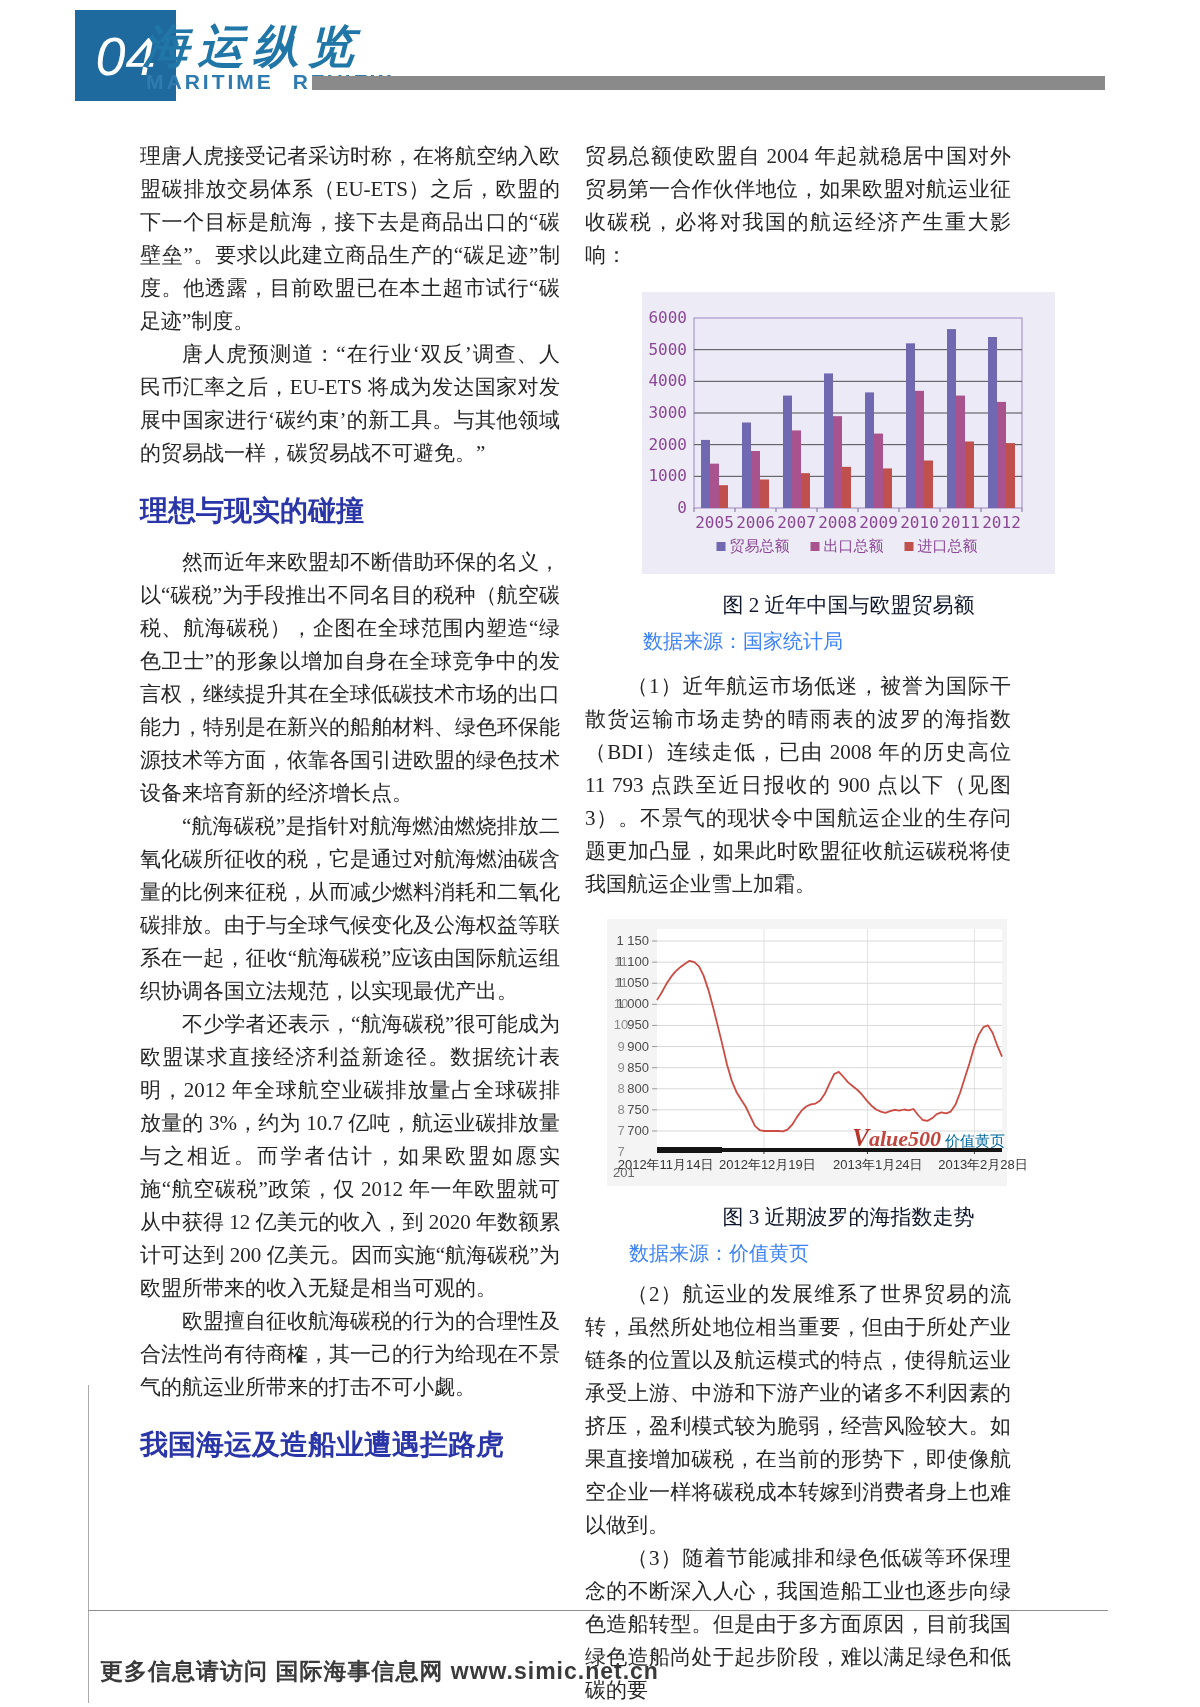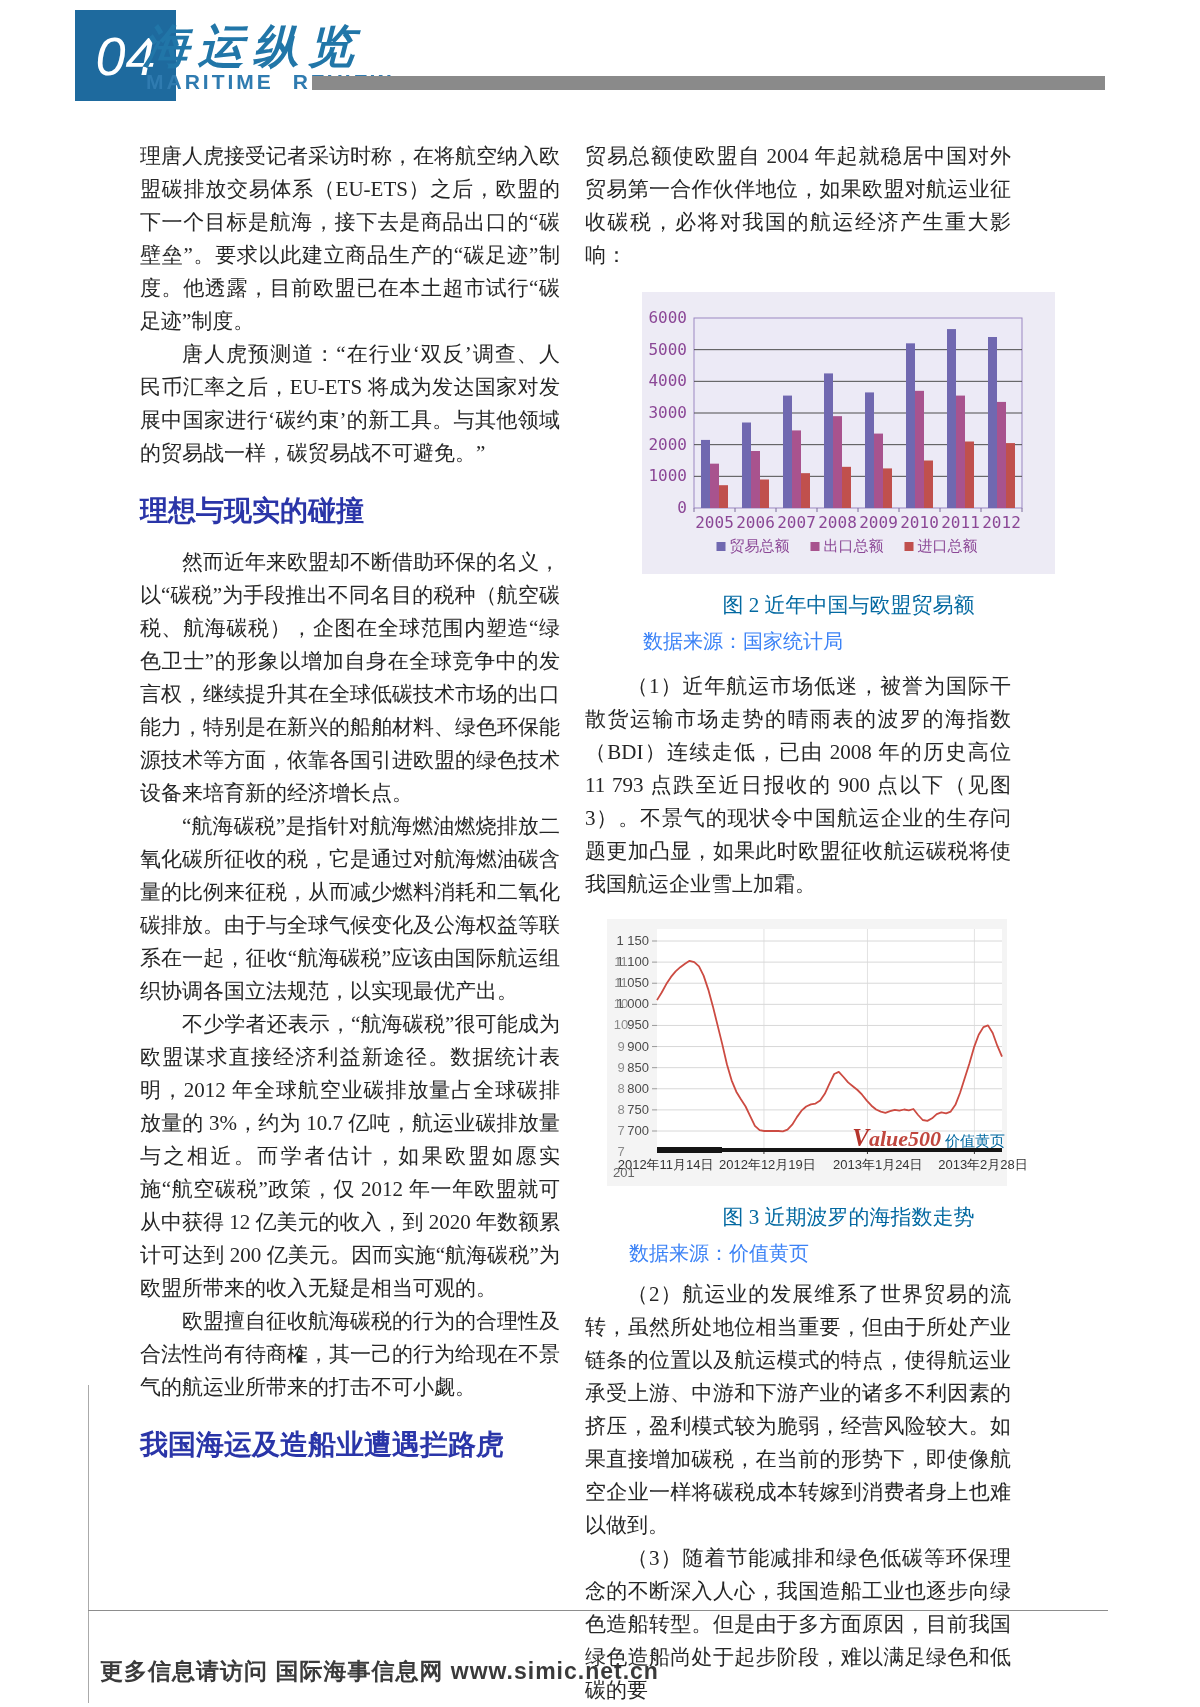--- a/index.html
+++ b/index.html
@@ -38,21 +38,21 @@
   }
   
   .fig2-box{
     margin:20px 0 0 57px;width:413px;height:282px;background:#edebf5;position:relative;
   }
   .fig3-box{
     margin:18px 0 0 22px;width:400px;height:267px;background:#f4f4f4;position:relative;
   }
   .fig-caption{
     margin:16px 0 0 57px;width:413px;text-align:center;
-    font-size:21px;line-height:30px;color:#0369a1;text-indent:0;
+    font-size:21px;line-height:30px;color:#0f172a;text-indent:0;
   }
   .fig-source{
     margin:6px 0 0 0;font-size:20px;line-height:30px;color:#3b82f6;text-indent:0;text-align:left;
   }
   .src2{margin-left:58px;}
   .src3{margin-left:44px;}
   svg{overflow:visible;display:block;}
   .wm{position:absolute;right:2px;top:202px;white-space:nowrap;font-family:"Liberation Serif",serif;}
   .wm-v{color:#b5342c;font-size:25px;font-weight:bold;font-style:italic;}
   .wm-a{color:#c0473f;font-size:22px;font-weight:bold;font-style:italic;}

